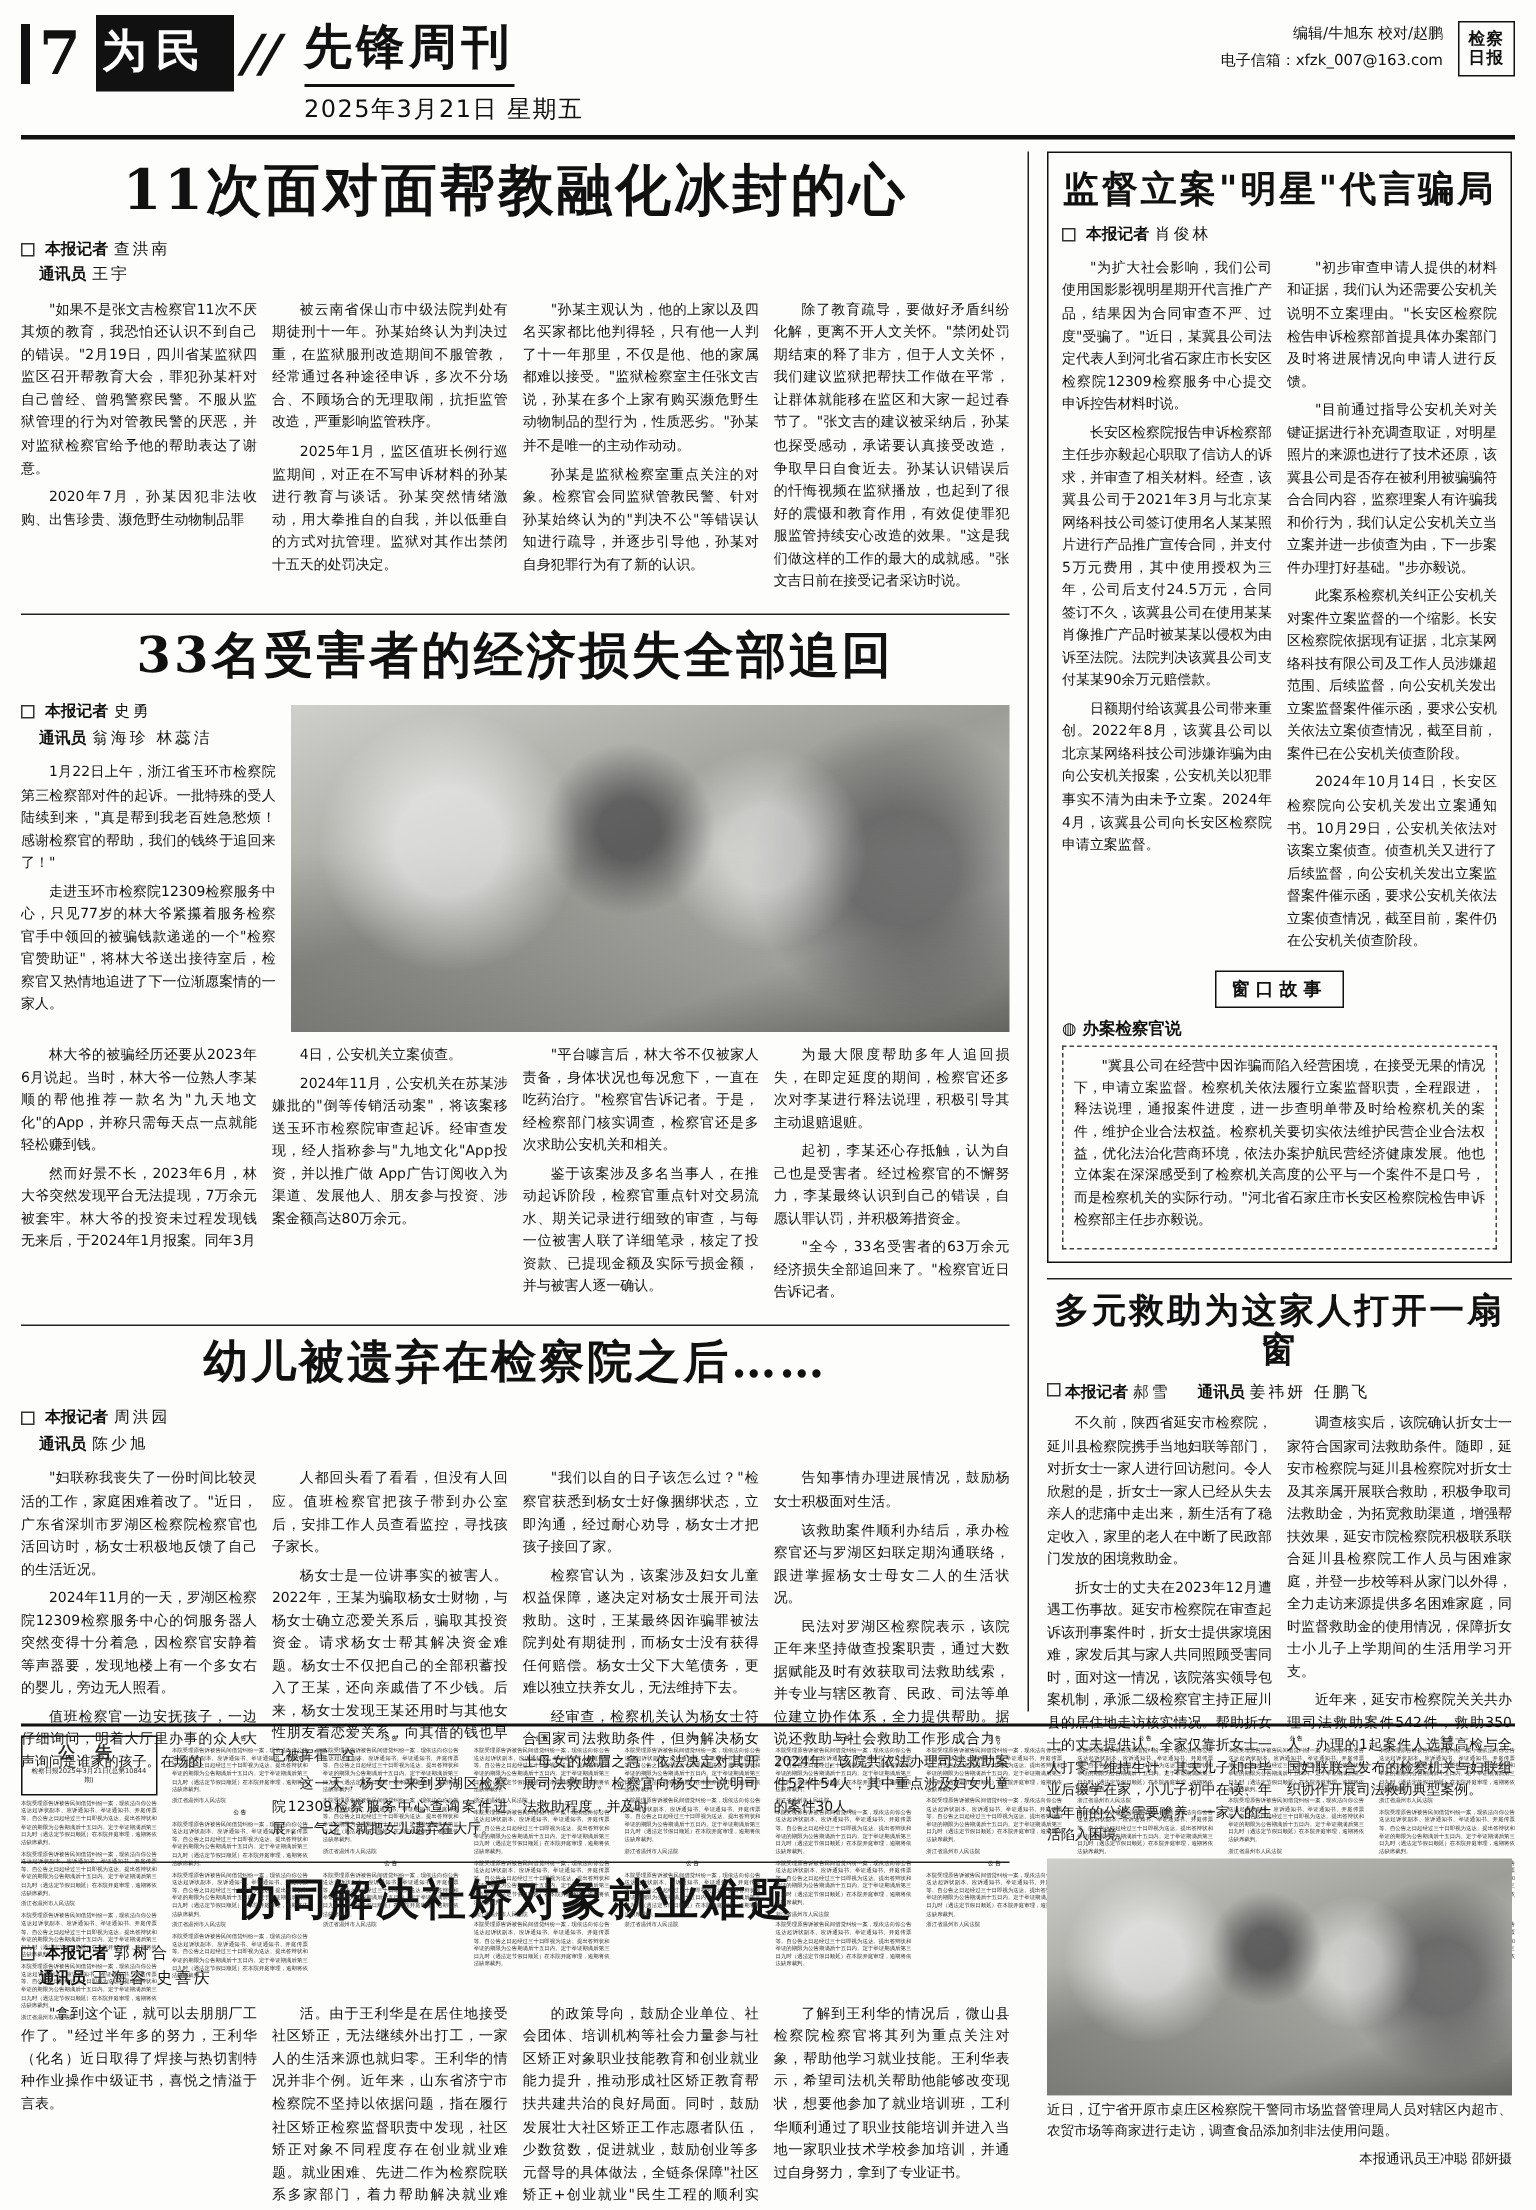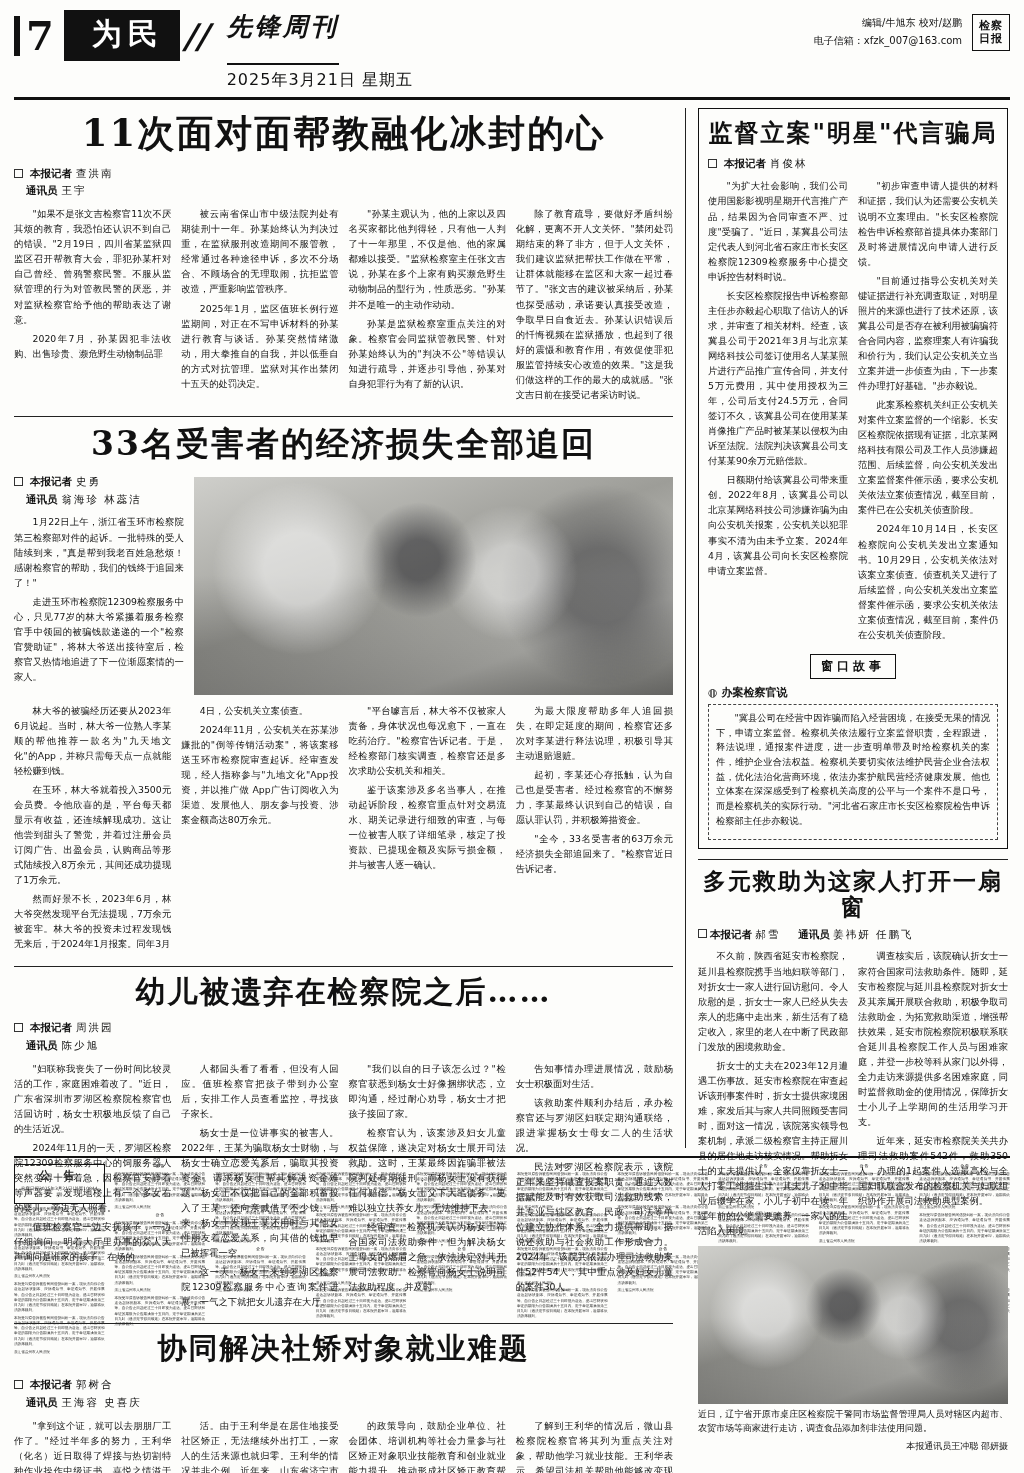--- a/index.html
+++ b/index.html
@@ -17,29 +17,29 @@
   
   .masthead { display:flex; align-items:flex-start; border-bottom:3px solid #111; padding-bottom:6px; }
   .mh-left { display:flex; align-items:center; }
   .mh-pagenum {
     font-family:"DejaVu Serif","Liberation Serif",serif;
     font-size:40px; font-weight:bold; line-height:1;
     border-left:6px solid #111; padding-left:6px; margin-right:10px;
   }
   .mh-brand {
     background:#111; color:#fff; font-size:30px; font-weight:bold;
-    padding:4px 16px 6px 28px; letter-spacing:6px;
+    padding:4px 16px 6px 4px; letter-spacing:6px;
     font-family:"DejaVu Serif","Liberation Serif",serif;
   }
   .mh-slash { font-size:34px; font-weight:bold; margin:0 10px 0 6px; transform:skewX(-15deg); display:inline-block; }
   .mh-mid { margin-left:6px; }
   .mh-weekly {
-    font-size:25px; font-weight:bold; letter-spacing:3px;
-    font-family:"DejaVu Serif","Liberation Serif",serif;
-    border-bottom:2px solid #111; padding-bottom:20px; display:inline-block;font-style:italic;
+    font-size:32px; font-weight:bold; letter-spacing:3px;
+    font-family:"DejaVu Serif","Liberation Serif",serif;
+    border-bottom:2px solid #111; padding-bottom:2px; display:inline-block;
   }
   .mh-date { font-size:16px; margin-top:5px; letter-spacing:1px;text-align:center; }
   .mh-right { margin-left:auto; display:flex; align-items:flex-start; gap:10px; padding-top:4px; }
   .mh-credits { font-size:10px; line-height:1.8; text-align:right; }
   .mh-logo {
     border:1.5px solid #111; font-size:11px; font-weight:bold; line-height:1.15;
     padding:5px 6px; text-align:center; letter-spacing:1px;
     font-family:"DejaVu Serif","Liberation Serif",serif;
   }
 
@@ -206,21 +206,20 @@
           </div>
           <div style="width:480px">
             <div class="photo-fig">
               <div class="photo" style="width:100%;height:218px"></div>
             </div>
           </div>
         </div>
         <div class="cols c4" style="margin-top:2px">
           <div class="col">
             <p>林大爷的被骗经历还要从2023年6月说起。当时，林大爷一位熟人李某顺的帮他推荐一款名为"九天地文化"的App，并称只需每天点一点就能轻松赚到钱。</p>
-            <p>在玉环，林大爷就着投入3500元会员费。令他欣喜的是，平台每天都显示有收益，还连续解现成功。这让他尝到甜头了警觉，并着过注册会员订阅广告、出盈会员，认购商品等形式陆续投入8万余元，其间还成功提现了1万余元。</p>
             <p>然而好景不长，2023年6月，林大爷突然发现平台无法提现，7万余元被套牢。林大爷的投资未过程发现钱无来后，于2024年1月报案。同年3月</p>
           </div>
           <div class="col">
             <p>4日，公安机关立案侦查。</p>
             <p>2024年11月，公安机关在苏某涉嫌批的"倒等传销活动案"，将该案移送玉环市检察院审查起诉。经审查发现，经人指称参与"九地文化"App投资，并以推广做 App广告订阅收入为渠道、发展他人、朋友参与投资、涉案金额高达80万余元。</p>
           </div>
           <div class="col">
             <p>"平台噱言后，林大爷不仅被家人责备，身体状况也每况愈下，一直在吃药治疗。"检察官告诉记者。于是，经检察部门核实调查，检察官还是多次求助公安机关和相关。</p>
             <p>鉴于该案涉及多名当事人，在推动起诉阶段，检察官重点针对交易流水、期关记录进行细致的审查，与每一位被害人联了详细笔录，核定了投资款、已提现金额及实际亏损金额，并与被害人逐一确认。</p>
           </div>

